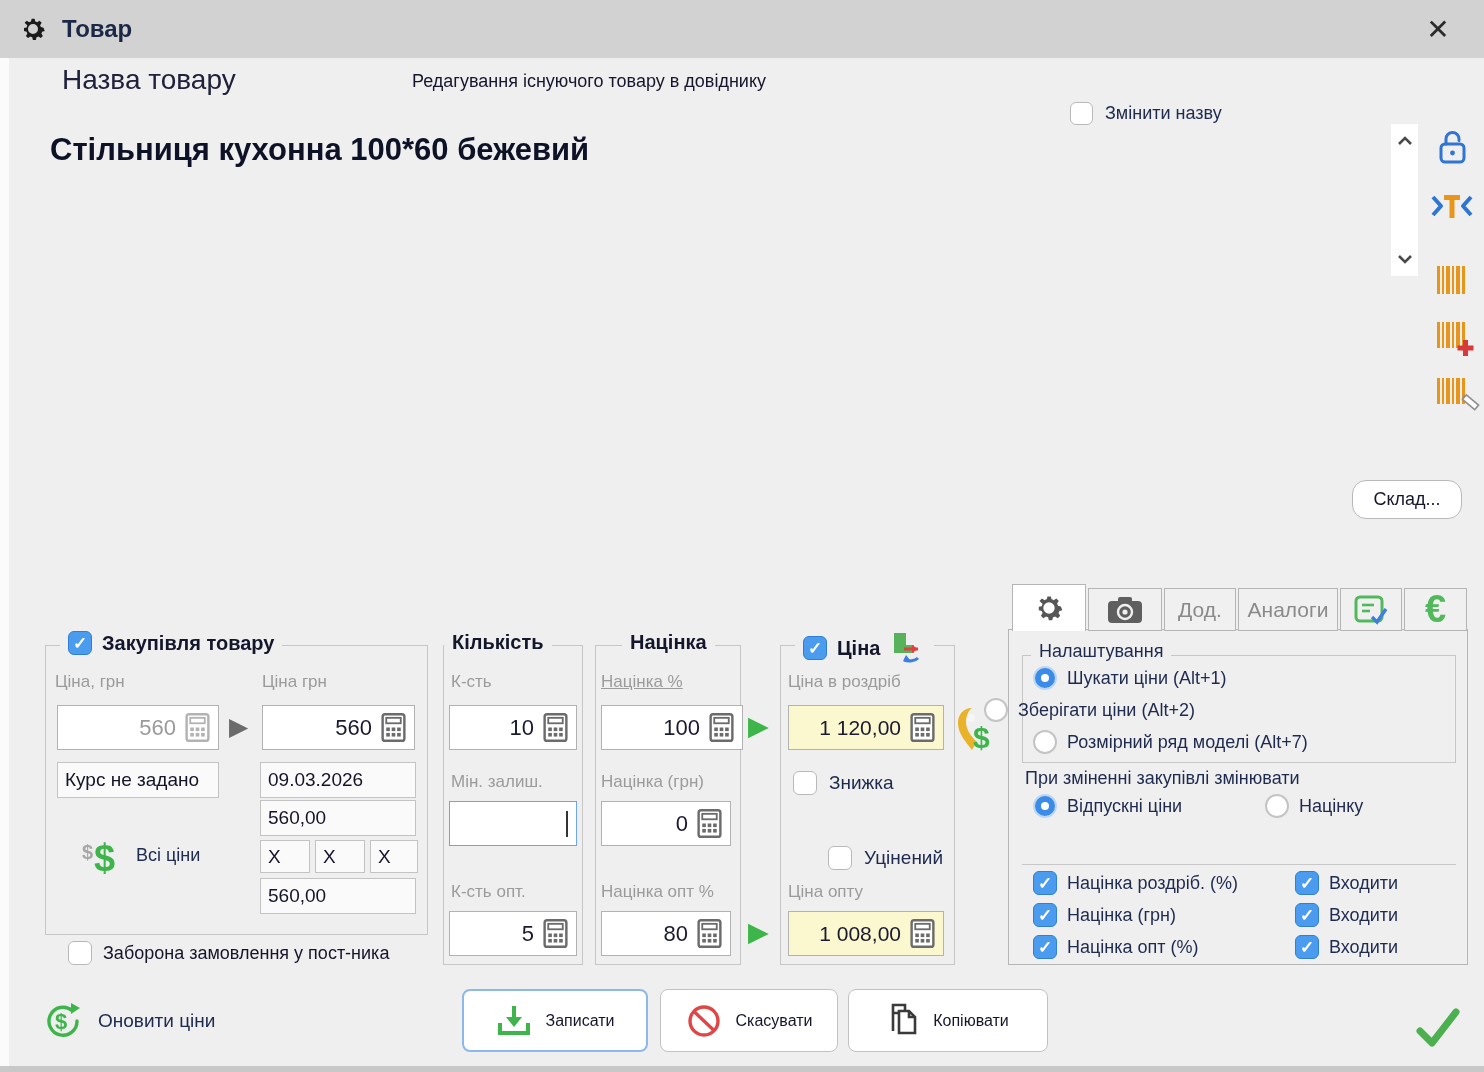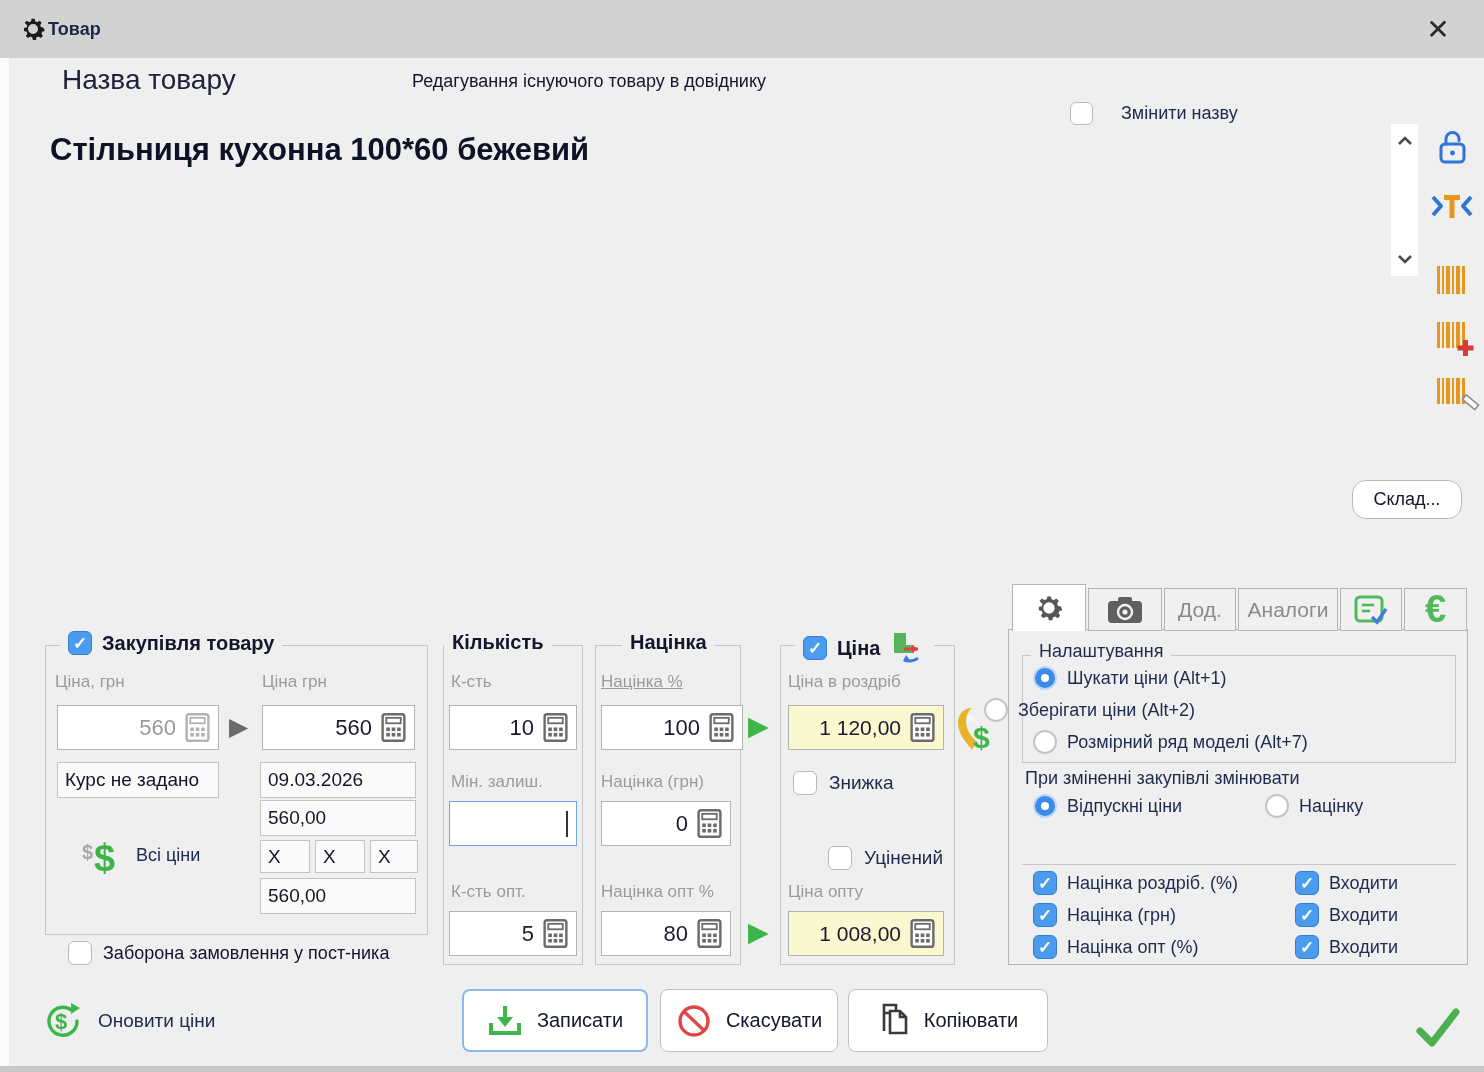--- a/index.html
+++ b/index.html
@@ -8,21 +8,21 @@
     font-family:"Liberation Sans", sans-serif;
     background:#f0efef;
     color:#1e2a4e;
     position:relative;
     overflow:hidden;
   }
   .abs { position:absolute; }
 
   
   .titlebar { left:0; top:0; width:1484px; height:58px; background:#d3d2d2; display:flex; align-items:center; }
-  .titlebar .app-title { font-size:18px; font-weight:bold; color:#1a2747; }
+  .titlebar .app-title { font-size:24px; font-weight:bold; color:#1a2747; margin-left:14px; }
   .gear-glyph { width:30px; height:30px; margin-left:18px; }
   .close-btn { position:absolute; right:24px; top:8px; width:44px; height:42px; display:flex; align-items:center; justify-content:center; font-size:28px; color:#2b2b2b; cursor:default; }
   .left-strip { left:0; top:58px; width:9px; height:1014px; background:#fbfbfb; }
   .bottom-strip { left:0; top:1066px; width:1484px; height:6px; background:#c9c8c8; }
 
   
   .section-label { left:62px; top:64px; font-size:28px; color:#20213a; font-weight:500; }
   .subtitle { left:412px; top:71px; font-size:18px; color:#15162c; }
   .product-name { left:50px; top:132px; font-size:31px; font-weight:bold; color:#0d1226; }
 
@@ -72,28 +72,28 @@
   .tab.active { background:#fff; border-bottom:none; z-index:3; }
   .sep-line { height:1px; background:#c8c8c8; }
 
   .panel-label { font-size:18px; color:#1e2a4e; }
   .radio-row { position:absolute; display:flex; align-items:center; gap:10px; }
   .radio-row .rlabel { font-size:18px; color:#1e2a4e; white-space:nowrap; }
   .cbx-row { position:absolute; display:flex; align-items:center; gap:10px; }
   .cbx-row .clabel { font-size:18px; color:#1e2a4e; white-space:nowrap; }
 
   
-  .btn { position:absolute; background:#fff; border:1px solid #c2c2c2; border-radius:8px; display:flex; align-items:center; justify-content:center; gap:14px; font-size:20px; color:#14162c; cursor:default; }
+  .btn { position:absolute; background:#fff; border:1px solid #c2c2c2; border-radius:8px; display:flex; align-items:center; justify-content:center; gap:14px; font-size:16px; color:#14162c; cursor:default; }
   .btn.primary { border:2px solid #8cb8ea; }
   .update-prices { left:42px; top:1000px; display:flex; align-items:center; gap:14px; }
   .update-prices .ulabel { font-size:19px; color:#1e2a4e; }
 
   .stock-btn { left:1352px; top:480px; width:110px; height:39px; background:#fff; border:1px solid #b9b9b9; border-radius:14px; display:flex; align-items:center; justify-content:center; font-size:18px; color:#15162c; }
 
-  .rename-row { left:1070px; top:102px; display:flex; align-items:center; gap:28px; }
+  .rename-row { left:1070px; top:102px; display:flex; align-items:center; gap:12px; }
   .rename-row .rnlabel { font-size:18px; color:#1e2a4e; }
 
   .ban-row { left:47px; top:941px; display:flex; align-items:center; gap:11px;padding-left:21px; }
   .ban-row .blabel { font-size:18px; color:#14142a; white-space:nowrap; }
 
   .all-prices { left:80px; top:833px; display:flex; align-items:center; gap:14px; }
   .all-prices .aplabel { font-size:18px; color:#1e2a4e; }
 </style>
 </head>
 <body>

